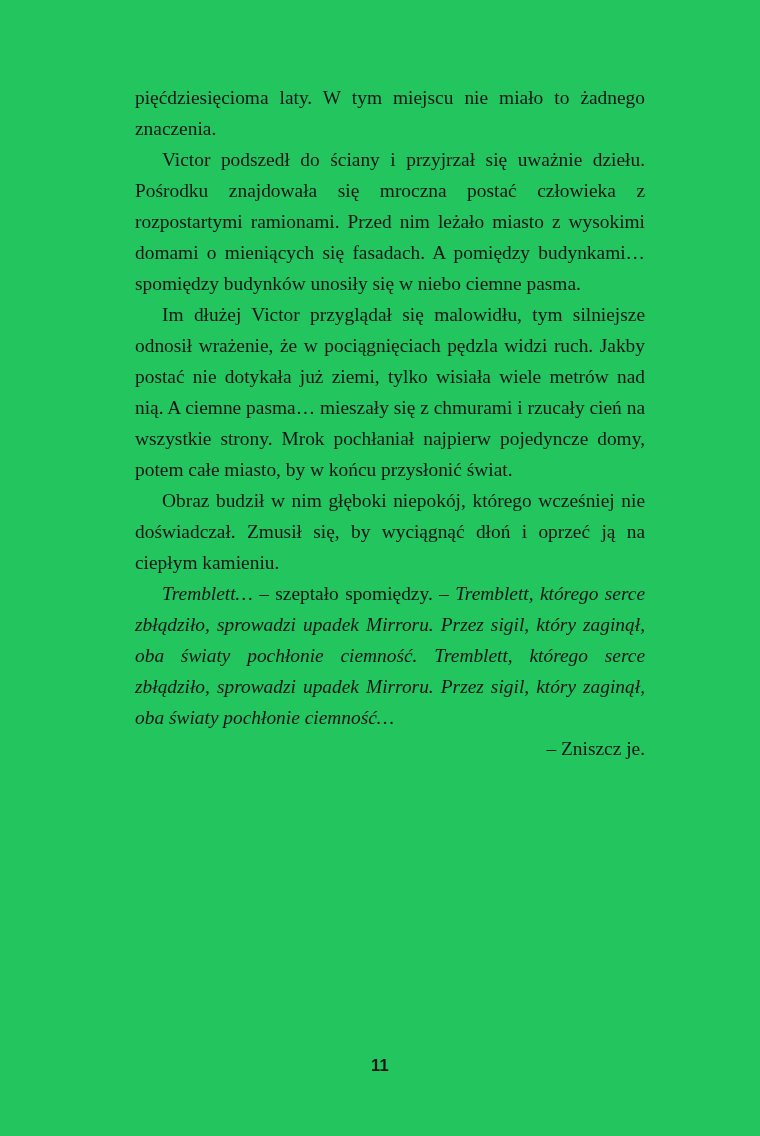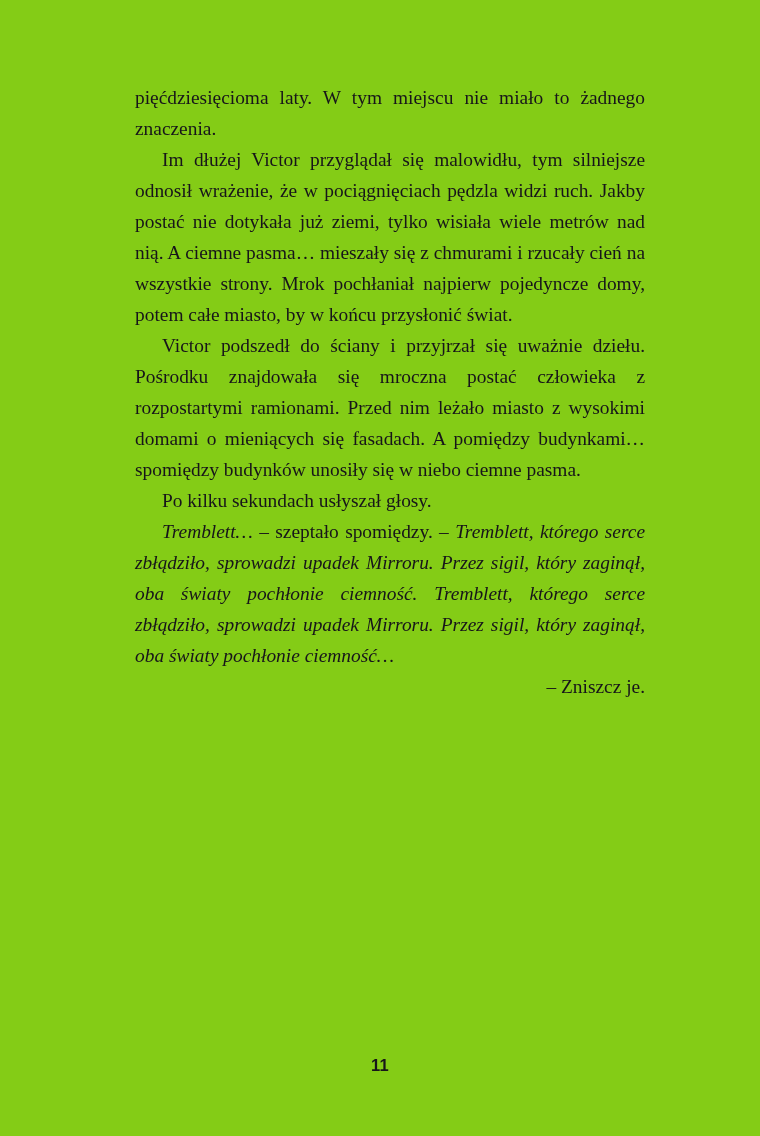--- a/index.html
+++ b/index.html
@@ -4,21 +4,21 @@
 <style>
   html, body {
     margin: 0;
     padding: 0;
     background: #ffffff;
   }
   .page {
     position: relative;
     width: 760px;
     height: 1136px;
-    background: #84cc16;
+    background: #22c55e;
     box-sizing: border-box;
     overflow: hidden;
   }
   .text-block {
     position: absolute;
     left: 135px;
     top: 82px;
     width: 510px;
     font-family: "Liberation Serif", "DejaVu Serif", serif;
     font-size: 19.4px;
@@ -59,26 +59,26 @@
 </style>
 </head>
 <body>
 
 <div class="page">
 
   <div class="text-block">
 
     <p class="no-indent">pięćdziesięcioma laty. W tym miejscu nie miało to żadnego znaczenia.</p>
 
+    <p>Victor podszedł do ściany i przyjrzał się uważnie dziełu. Pośrodku znajdowała się mroczna postać człowieka z rozpostartymi ramionami. Przed nim leżało miasto z wysokimi domami o mieniących się fasadach. A pomiędzy budynkami… spomiędzy budynków unosiły się w niebo ciemne pasma.</p>
+
     <p>Im dłużej Victor przyglądał się malowidłu, tym silniejsze odnosił wrażenie, że w pociągnięciach pędzla widzi ruch. Jakby postać nie dotykała już ziemi, tylko wisiała wiele metrów nad nią. A ciemne pasma… mieszały się z chmurami i rzucały cień na wszystkie strony. Mrok pochłaniał najpierw pojedyncze domy, potem całe miasto, by w końcu przysłonić świat.</p>
 
-    <p>Victor podszedł do ściany i przyjrzał się uważnie dziełu. Pośrodku znajdowała się mroczna postać człowieka z rozpostartymi ramionami. Przed nim leżało miasto z wysokimi domami o mieniących się fasadach. A pomiędzy budynkami… spomiędzy budynków unosiły się w niebo ciemne pasma.</p>
+    <p>Obraz budził w nim głęboki niepokój, którego wcześniej nie doświadczał. Zmusił się, by wyciągnąć dłoń i oprzeć ją na ciepłym kamieniu.</p>
 
-
-    <p>Po kilku sekundach usłyszał głosy.</p>
 
     <p>
       <em class="voice">Tremblett…</em><span class="roman"> – szeptało spomiędzy. – </span><em class="voice">Tremblett, którego serce zbłądziło, sprowadzi upadek Mirroru. Przez sigil, który zaginął, oba światy pochłonie ciemność. Tremblett, którego serce zbłądziło, sprowadzi upadek Mirroru. Przez sigil, który zaginął, oba światy pochłonie ciemność…</em>
     </p>
 
 
 
 
     <p class="last-line-left">– Zniszcz je.</p>
 

